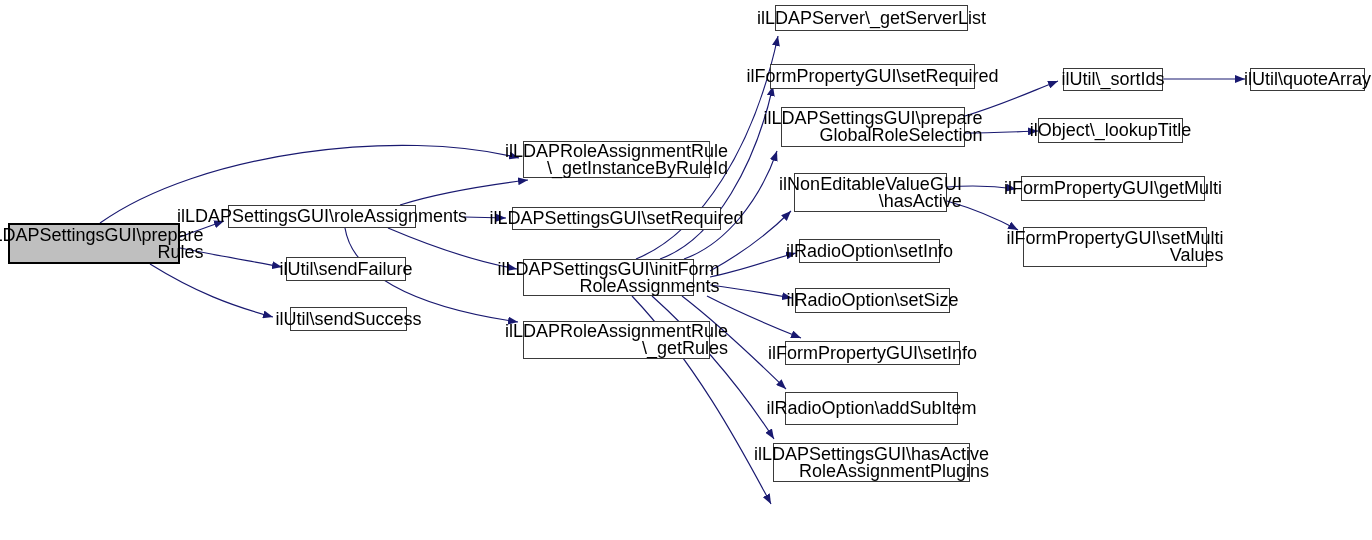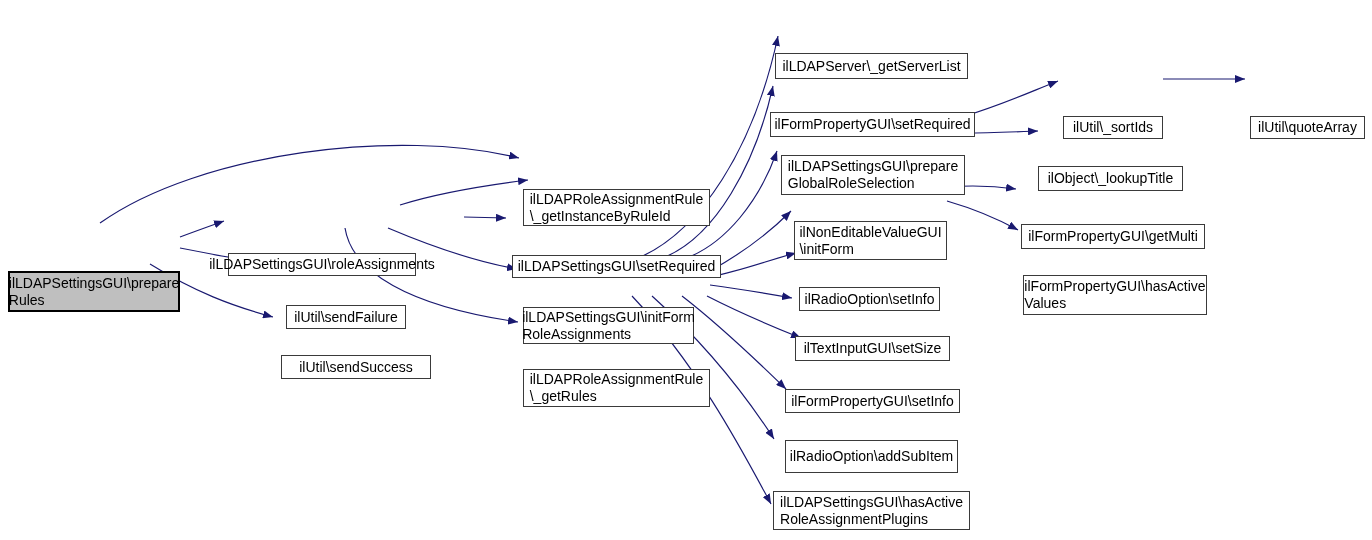--- a/index.html
+++ b/index.html
@@ -18,27 +18,26 @@
     background:var(--background);
     font-family:"Liberation Sans",sans-serif;
     overflow:hidden;
   }
   #edges{position:absolute;left:0;top:0;width:1372px;height:540px;}
   #edges path.edge{stroke:var(--edge);fill:none;stroke-width:1.15;}
   #edges marker path{fill:var(--edge);stroke:none;}
   .node{
     position:absolute;box-sizing:border-box;
     display:flex;align-items:center;justify-content:center;
-    text-align:left;white-space:pre-line;
-    font-size:14px;line-height:17px;color:var(--text);
+    text-align:right;white-space:pre-line;
+    font-size:18px;line-height:17px;color:var(--text);
     background:var(--node-fill);
     border:1px solid var(--node-border);
     cursor:pointer;
     z-index:2;
-    margin-top:48px;
   }
   .node.highlight{
     background:var(--highlight-fill);
     border:2px solid var(--highlight-border);
   }
 </style>
 </head>
 <body>
 
 <div id="canvas">
@@ -74,59 +73,59 @@
     <path class="edge" d="M947,201 C978,210 998,219 1018,230" marker-end="url(#arrow)"></path>
   </svg>
 
   <div class="node highlight" style="left:8px;top:223px;width:172px;height:41px">ilLDAPSettingsGUI\prepare
 Rules</div>
 
   <div class="node" style="left:228px;top:205px;width:188px;height:23px">ilLDAPSettingsGUI\roleAssignments</div>
 
   <div class="node" style="left:286px;top:257px;width:120px;height:24px">ilUtil\sendFailure</div>
 
-  <div class="node" style="left:281px;top:307px;width:150px;height:24px">ilUtil\sendSuccess</div>
+  <div class="node" style="left:290px;top:307px;width:117px;height:24px">ilUtil\sendSuccess</div>
 
   <div class="node" style="left:523px;top:141px;width:187px;height:37px">ilLDAPRoleAssignmentRule
 \_getInstanceByRuleId</div>
 
   <div class="node" style="left:512px;top:207px;width:209px;height:23px">ilLDAPSettingsGUI\setRequired</div>
 
   <div class="node" style="left:523px;top:259px;width:171px;height:37px">ilLDAPSettingsGUI\initForm
 RoleAssignments</div>
 
   <div class="node" style="left:523px;top:321px;width:187px;height:38px">ilLDAPRoleAssignmentRule
 \_getRules</div>
 
   <div class="node" style="left:775px;top:5px;width:193px;height:26px">ilLDAPServer\_getServerList</div>
 
   <div class="node" style="left:770px;top:64px;width:205px;height:25px">ilFormPropertyGUI\setRequired</div>
 
   <div class="node" style="left:781px;top:107px;width:184px;height:40px">ilLDAPSettingsGUI\prepare
 GlobalRoleSelection</div>
 
   <div class="node" style="left:794px;top:173px;width:153px;height:39px">ilNonEditableValueGUI
-\initForm</div>
+\hasActive</div>
 
   <div class="node" style="left:799px;top:239px;width:141px;height:24px">ilRadioOption\setInfo</div>
 
-  <div class="node" style="left:795px;top:288px;width:155px;height:25px">ilTextInputGUI\setSize</div>
+  <div class="node" style="left:795px;top:288px;width:155px;height:25px">ilRadioOption\setSize</div>
 
   <div class="node" style="left:785px;top:341px;width:175px;height:24px">ilFormPropertyGUI\setInfo</div>
 
   <div class="node" style="left:785px;top:392px;width:173px;height:33px">ilRadioOption\addSubItem</div>
 
   <div class="node" style="left:773px;top:443px;width:197px;height:39px">ilLDAPSettingsGUI\hasActive
 RoleAssignmentPlugins</div>
 
 
   <div class="node" style="left:1063px;top:68px;width:100px;height:23px">ilUtil\_sortIds</div>
 
   <div class="node" style="left:1038px;top:118px;width:145px;height:25px">ilObject\_lookupTitle</div>
 
   <div class="node" style="left:1021px;top:176px;width:184px;height:25px">ilFormPropertyGUI\getMulti</div>
 
-  <div class="node" style="left:1023px;top:227px;width:184px;height:40px">ilFormPropertyGUI\hasActive
+  <div class="node" style="left:1023px;top:227px;width:184px;height:40px">ilFormPropertyGUI\setMulti
 Values</div>
 
   <div class="node" style="left:1250px;top:68px;width:115px;height:23px">ilUtil\quoteArray</div>
 
 </div>
 
 </body></html>

